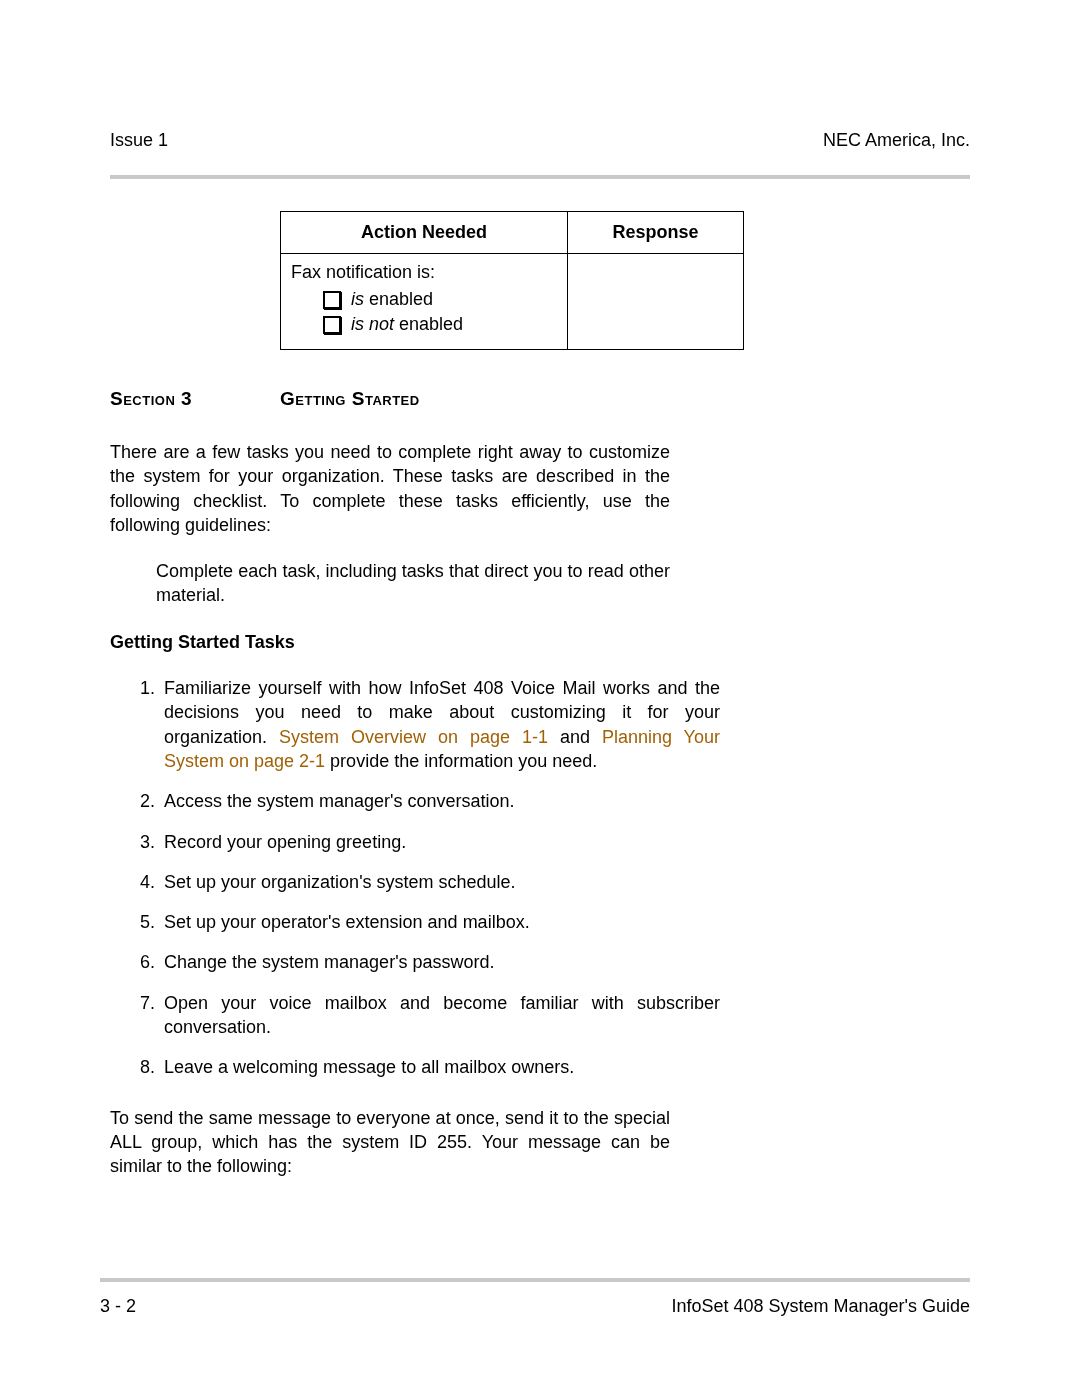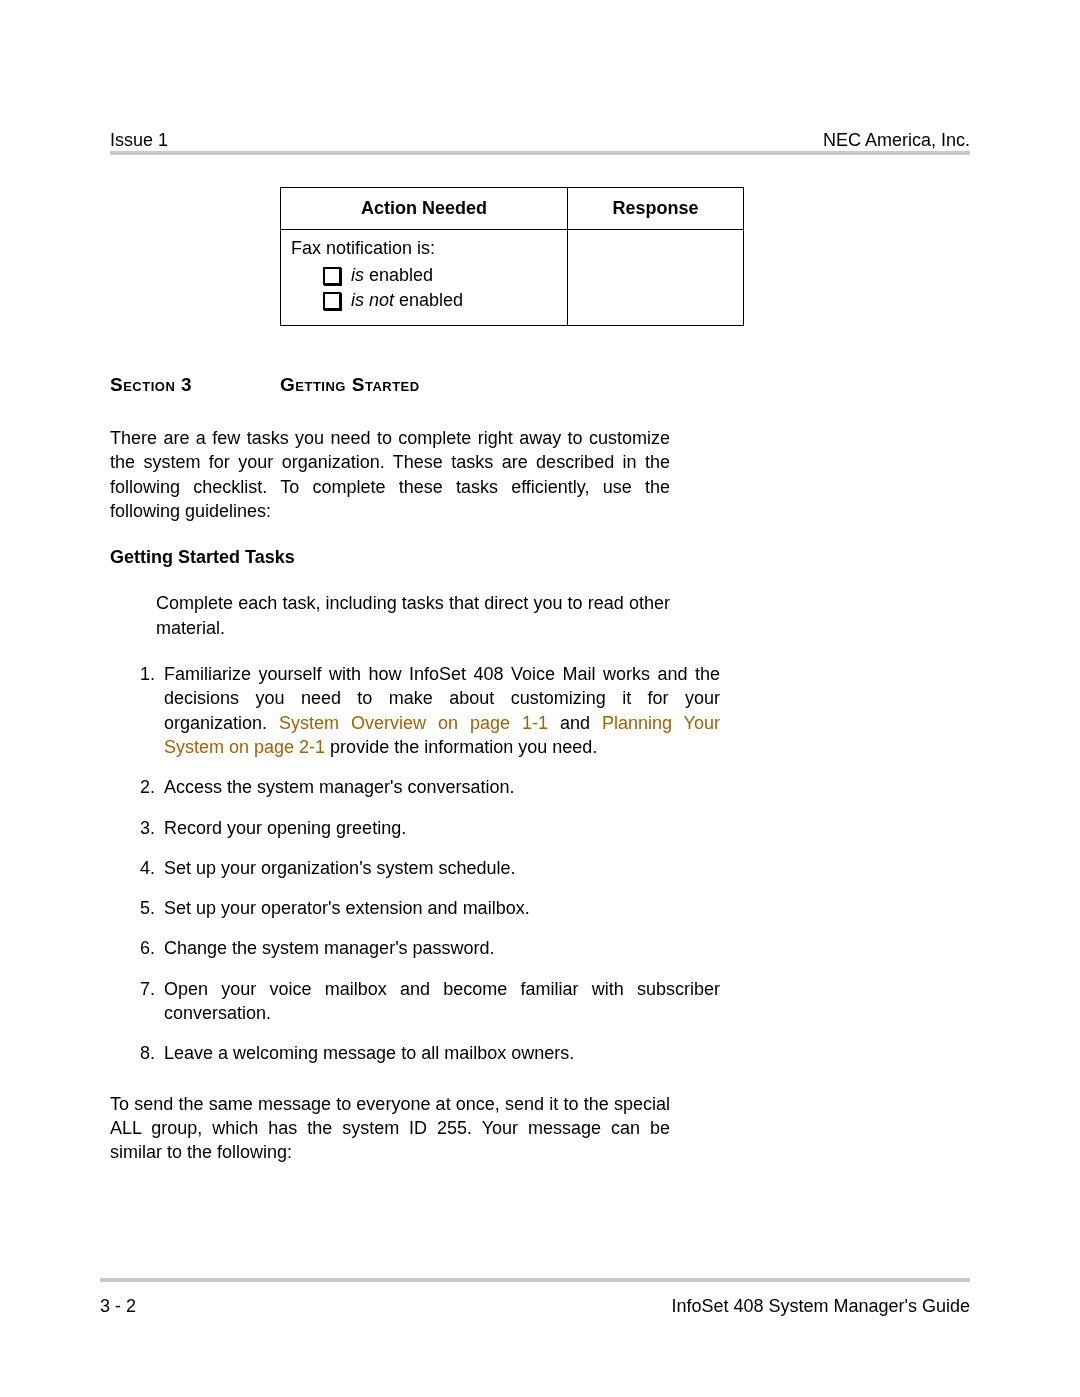--- a/index.html
+++ b/index.html
@@ -13,21 +13,21 @@
     width: 1080px;
     height: 1397px;
     position: relative;
     box-sizing: border-box;
     padding: 130px 110px 0 110px;
   }
   .running-head {
     display: flex;
     justify-content: space-between;
     font-size: 18px;
-    margin-bottom: 0;
+    margin-bottom: 24px;
   }
   .head-rule {
     border: none;
     border-top: 4px solid #c9c9c9;
     margin: 0 0 32px 0;
   }
   .foot-rule {
     border: none;
     border-top: 4px solid #c9c9c9;
     margin: 0 0 14px 0;
@@ -78,21 +78,21 @@
     border: 2px solid #000;
     box-shadow: 1px 1px 0 #000;
     display: inline-block;
     flex: 0 0 auto;
   }
   .em { font-style: italic; }
 
   
   .sect-row {
     display: flex;
-    margin-top: 48px;
+    margin-top: 38px;
     margin-bottom: 30px;
   }
   .sect-label {
     width: 170px;
     font-weight: bold;
     font-size: 19px;
     letter-spacing: 0.5px;
   }
   .sect-title {
     font-weight: bold;
@@ -194,23 +194,23 @@
     <div class="sect-label">
       <span style="font-variant:small-caps">Section</span><span> 3</span>
     </div>
     <div class="sect-title">
       <span style="font-variant:small-caps">Getting</span><span style="font-variant:small-caps"> Started</span>
     </div>
   </div>
 
   <p class="body-block para-just">There are a few tasks you need to complete right away to customize the system for your organization. These tasks are described in the following checklist. To complete these tasks efficiently, use the following guidelines:</p>
 
+  <p class="body-block para-just sub-indent">Complete each task, including tasks that direct you to read other material.</p>
+
   <p class="body-block tasks-head">Getting Started Tasks</p>
-
-  <p class="body-block para-just sub-indent">Complete each task, including tasks that direct you to read other material.</p>
 
   <ol class="body-block tasks">
     <li>
       <span>Familiarize yourself with how InfoSet 408 Voice Mail works and the decisions you need to make about customizing it for your organization. </span><a class="xref" href="#">System Overview on page 1-1</a><span> and </span><a class="xref" href="#">Planning Your System on page 2-1</a><span> provide the information you need.</span>
     </li>
     <li>Access the system manager's conversation.</li>
     <li>Record your opening greeting.</li>
     <li>Set up your organization's system schedule.</li>
     <li>Set up your operator's extension and mailbox.</li>
     <li>Change the system manager's password.</li>

